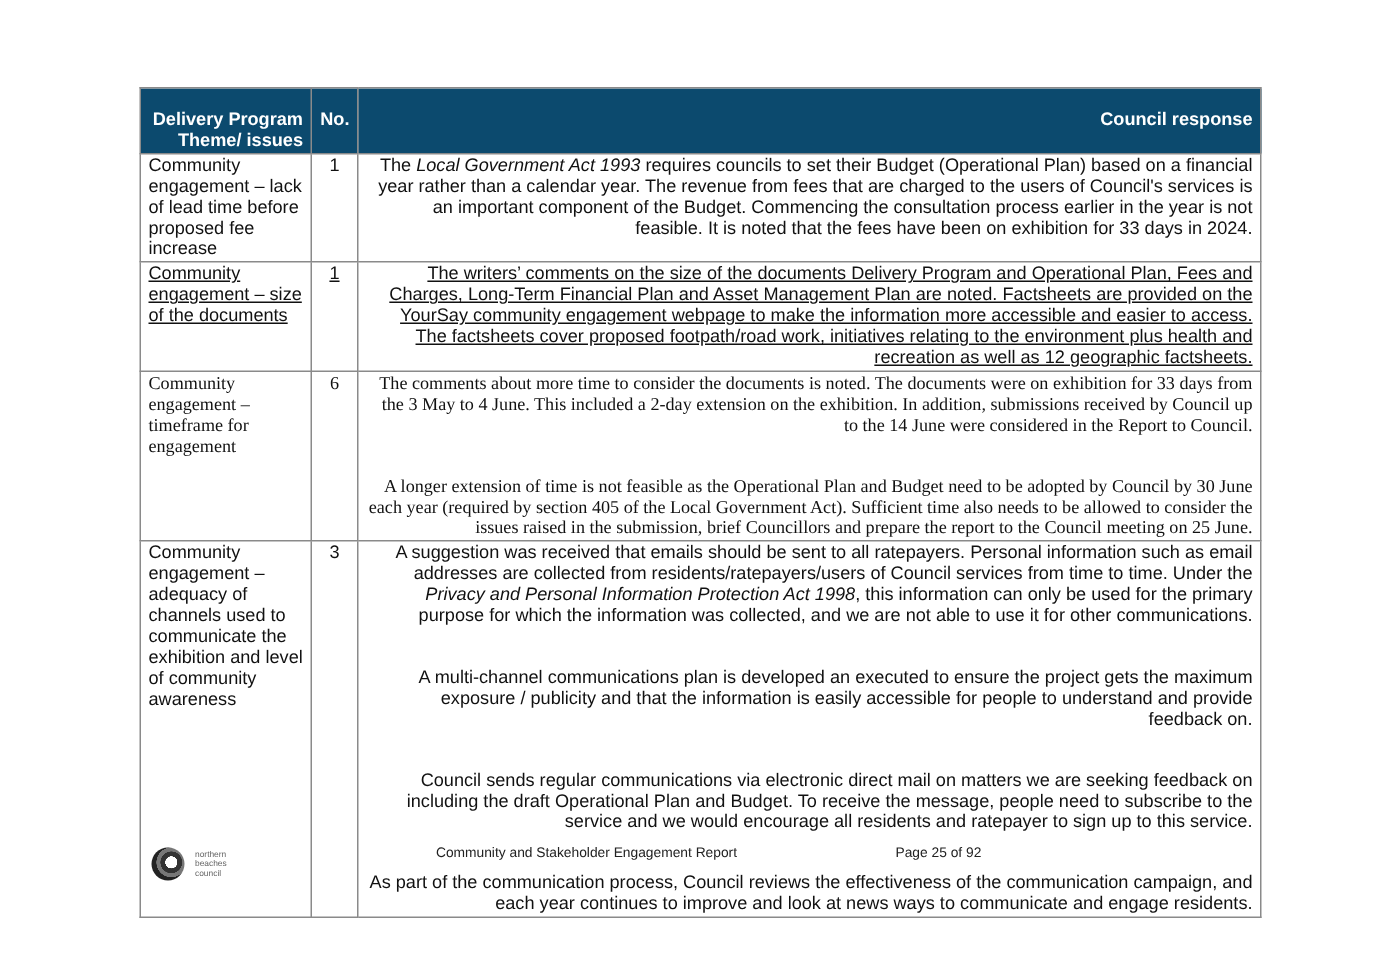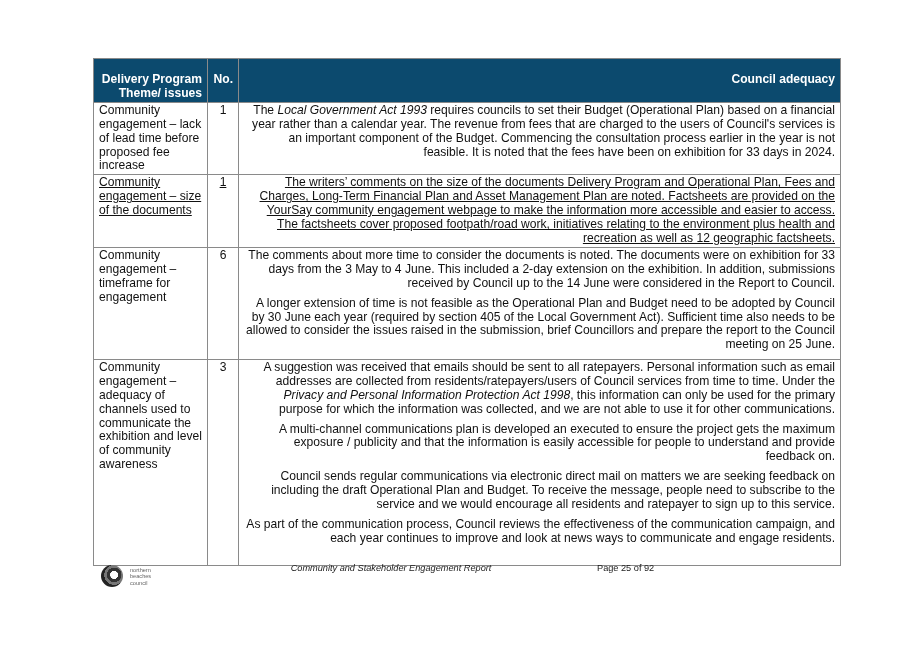--- a/index.html
+++ b/index.html
@@ -6,47 +6,47 @@
     body { width:915px; height:647px; position:relative; overflow:hidden;
       font-family:"Liberation Sans", sans-serif; color:#111; }
     .page-table { position:absolute; left:93px; top:58px; width:748px;
       border-collapse:collapse; table-layout:fixed; font-size:12.1px; line-height:13.9px; }
     .page-table th, .page-table td { border:1px solid #8a8a8a; padding:1px 5px 1px 5px; vertical-align:top; text-align:left; }
     .page-table th { background:#0c4a6e; color:#ffffff; font-weight:bold; border-color:#8a8a8a; padding-top:14px;text-align:right; }
     .page-table col.c1 { width:114px; }
     .page-table col.c2 { width:31px; }
     .page-table td.no { text-align:center; padding-left:2px; padding-right:2px; }
     .para { margin:0;text-align:right; }
-    .para + .para { margin-top:6px; }
+    .para + .para { margin-top:27px; }
     .row1 td { height:66px; }
     .row2 td { height:67px;text-decoration:underline; }
-    .row3 td { height:109px; }
+    .row3 td { height:109px;font-family:Liberation Serif, serif; }
     .row4 td { height:203px; }
     .footer { position:absolute; top:563px; left:0; width:915px; font-size:9.2px; line-height:11px; color:#222; }
-    .footer .titles { position:absolute; left:256px; top:0; width:270px; text-align:center;font-style:italic; }
+    .footer .titles { position:absolute; left:256px; top:0; width:270px; text-align:center; }
     .footer .pageno { position:absolute; left:597px; top:0; }
     .logo { position:absolute; left:101px; top:565px; width:55px; height:24px; }
     .logo .mark { position:absolute; left:0; top:0; width:22px; height:22px; border-radius:50%;
       background:radial-gradient(circle at 60% 45%, #ffffff 0 22%, #333 23% 40%, #777 41% 55%, #222 56% 100%); }
     .logo .words { position:absolute; left:29px; top:2px; font-size:5.6px; line-height:6.4px; color:#666; }
   </style>
 </head>
 <body>
 
 <table class="page-table">
   <colgroup>
       <col class="c1">
       <col class="c2">
       <col class="c3">
     </colgroup>
   <thead>
     <tr>
       <th>Delivery Program Theme/ issues</th>
       <th>No.</th>
-      <th>Council adequacy</th>
+      <th>Council response</th>
     </tr>
   </thead>
   <tbody>
     <tr class="row1">
       <td>Community engagement – lack of lead time before proposed fee increase</td>
       <td class="no">1</td>
       <td>
         <p class="para"><span>The </span><i>Local Government Act 1993</i><span> requires councils to set their Budget (Operational Plan) based on a financial year rather than a calendar year. The revenue from fees that are charged to the users of Council's services is an important component of the Budget. Commencing the consultation process earlier in the year is not feasible. It is noted that the fees have been on exhibition for 33 days in 2024.</span></p>
       </td>
     </tr>

